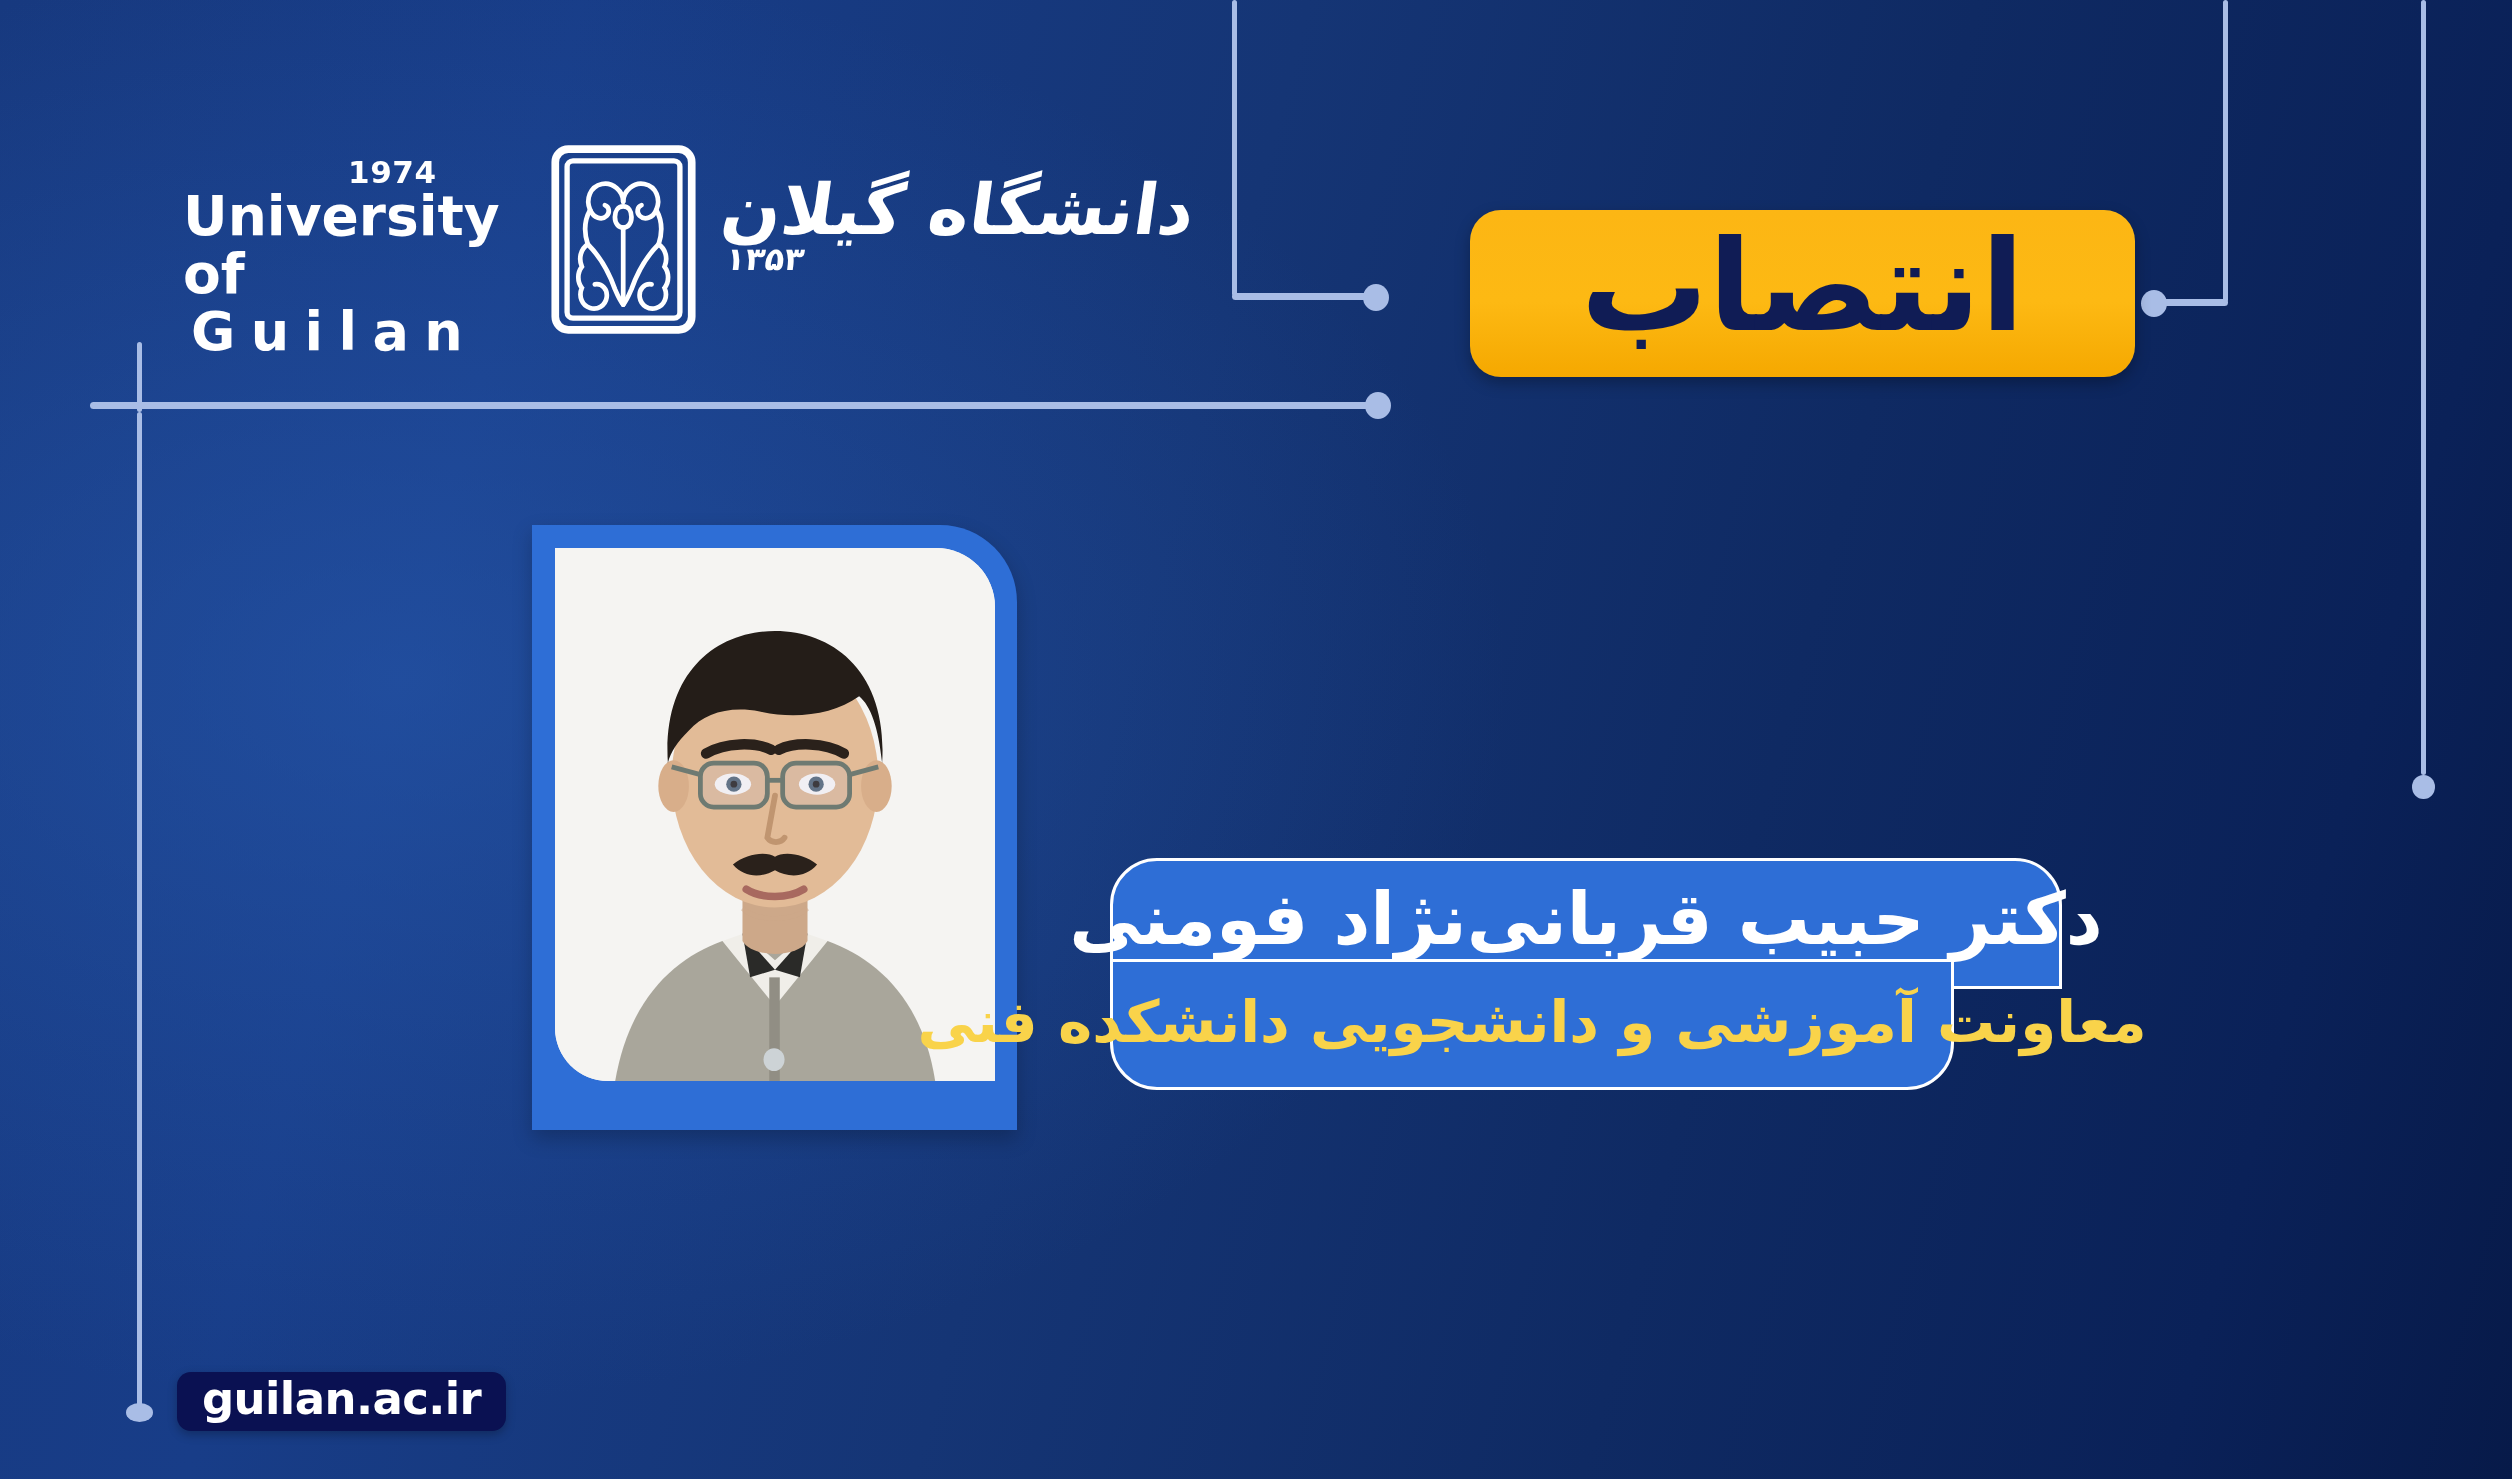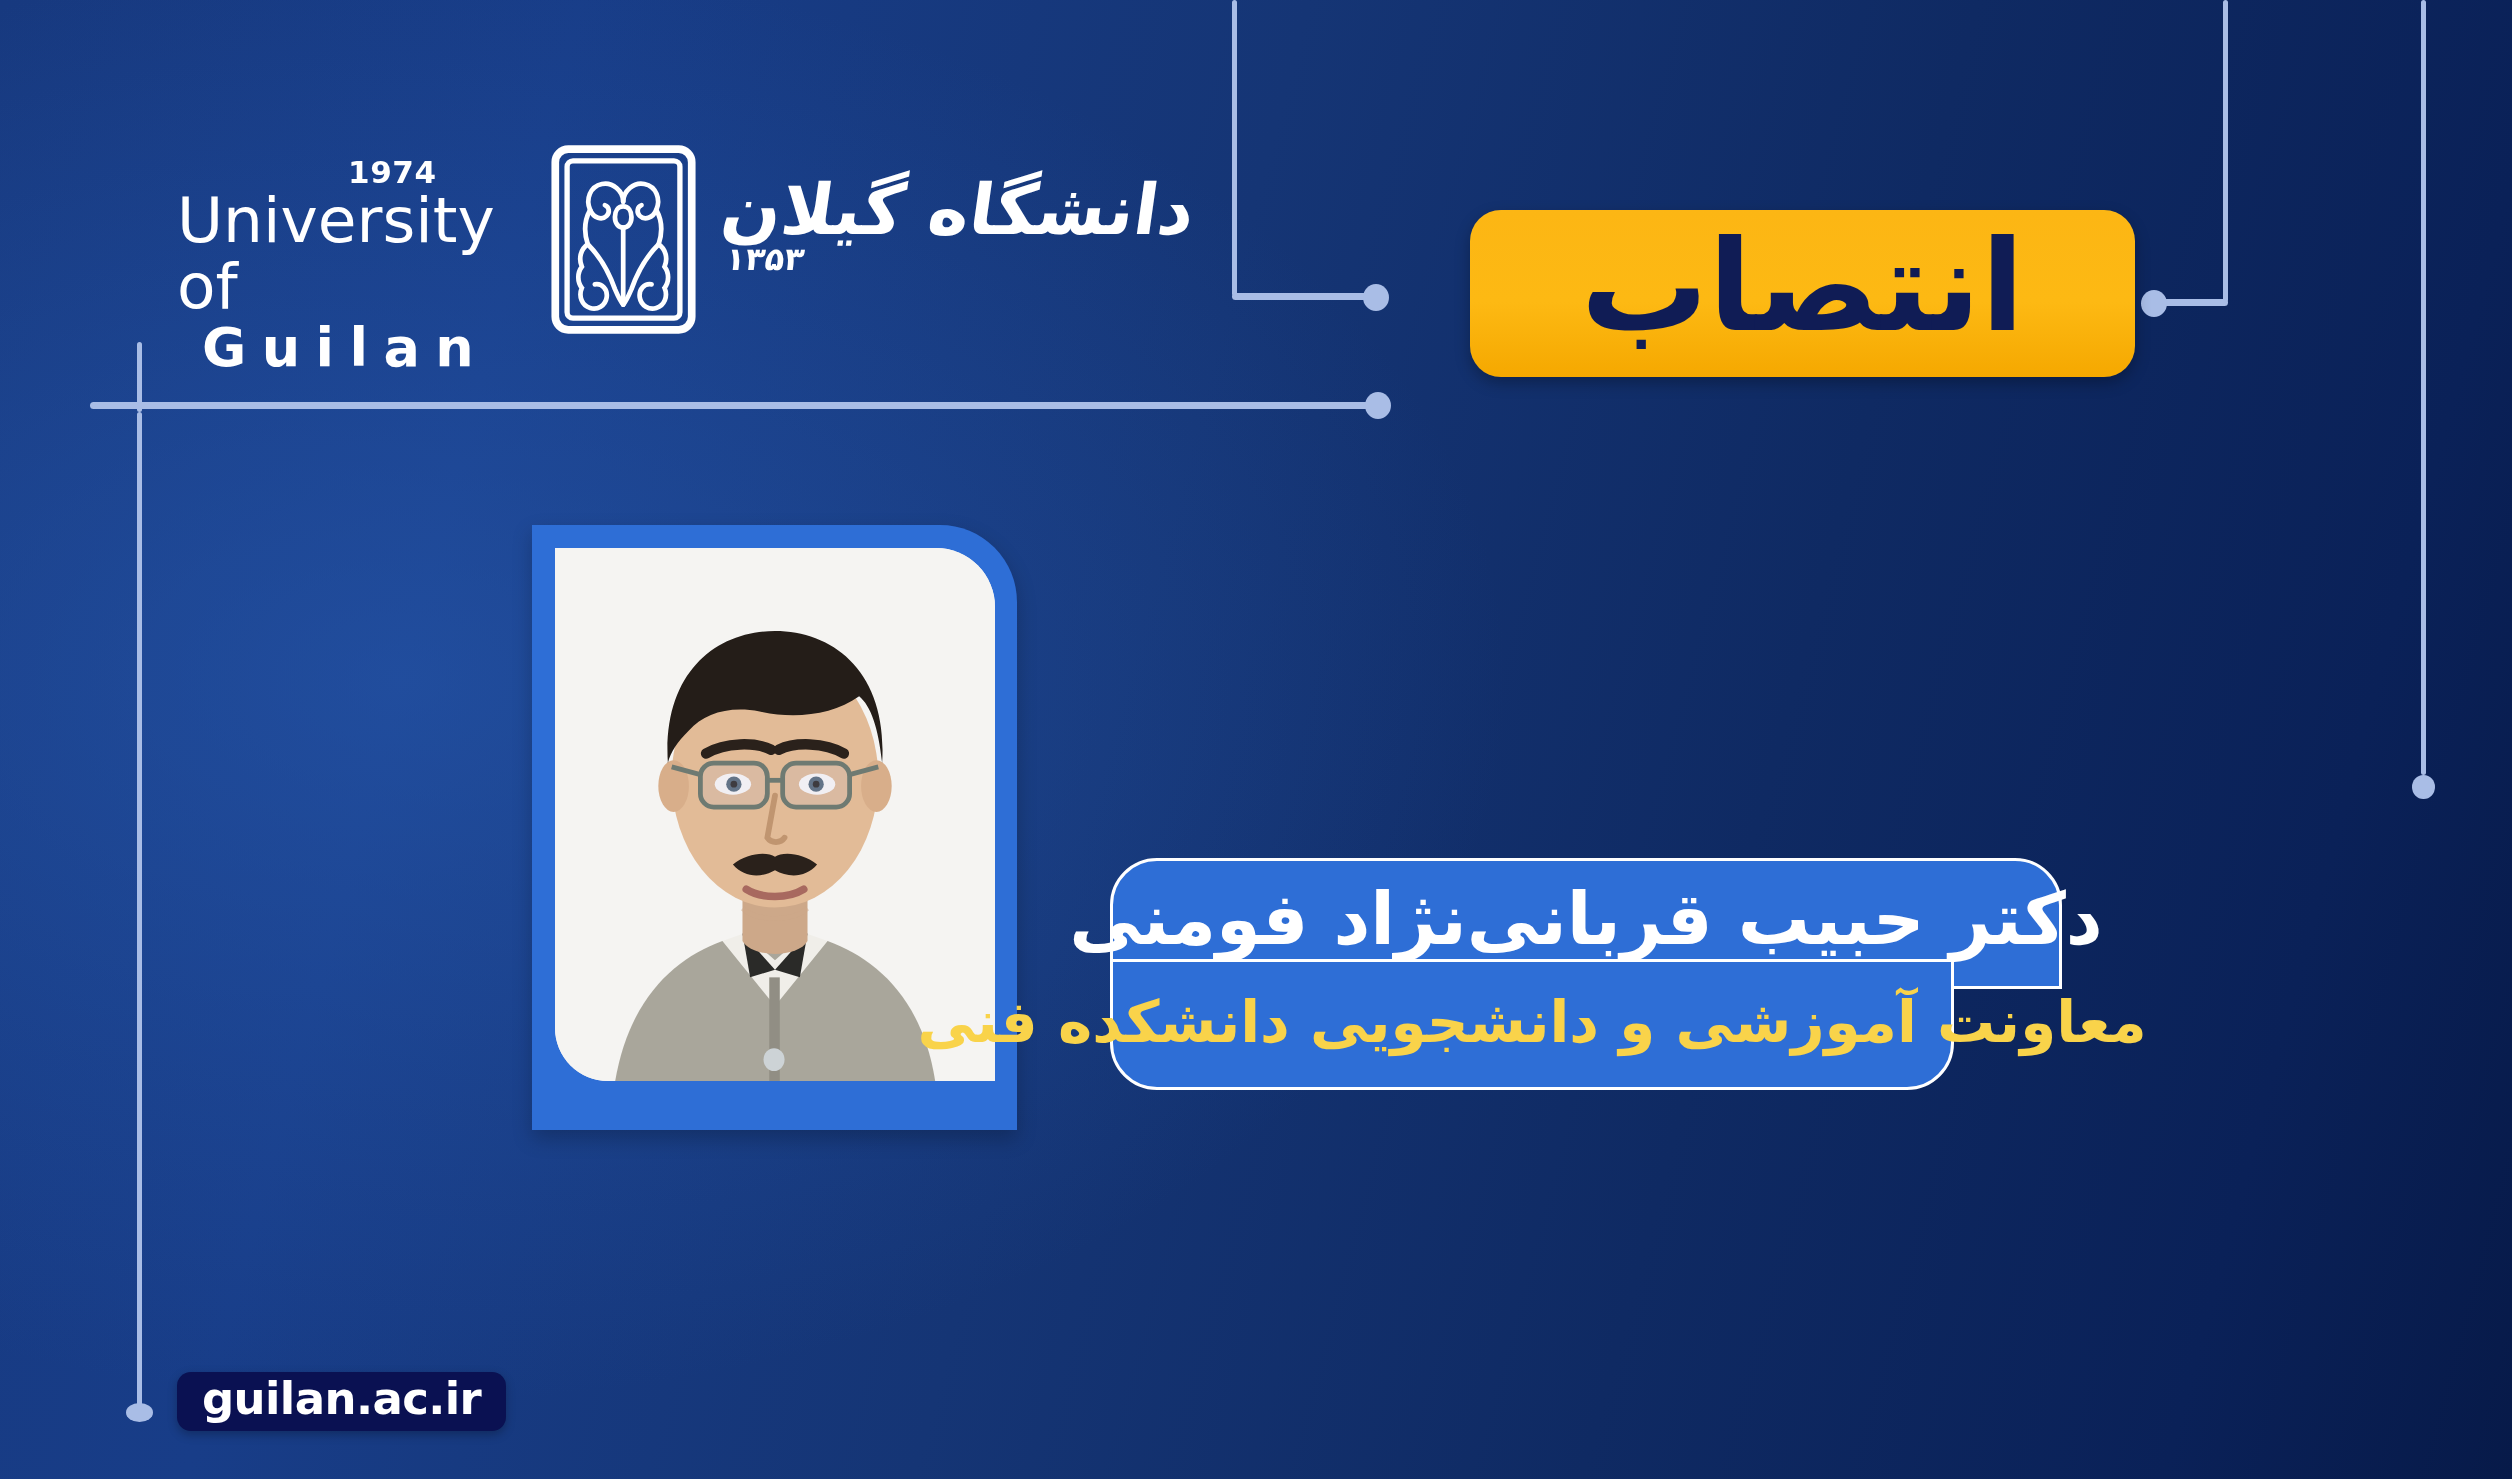--- a/index.html
+++ b/index.html
@@ -54,31 +54,31 @@
     direction: ltr;
   }
   #logo-year-en {
     font-size: 31px;
     font-weight: bold;
     letter-spacing: 0.6px;
     margin-left: 176px;
     line-height: 1;
   }
   #logo-univ-en {
-    font-size: 63px;
-    font-weight: 400;
+    font-size: 55px;
+    font-weight: 700;
     line-height: 1.05;
-    margin-left: 5px;
+    margin-left: 11px;
   }
   #logo-guilan-en {
     font-size: 54px;
     font-weight: bold;
     letter-spacing: 15.4px;
     line-height: 1.05;
-    margin-left: 30px;
+    margin-left: 19px;
   }
   #logo-emblem {
     position: absolute;
     left: 379px;
     top: -6px;
   }
   #logo-fa {
     position: absolute;
     left: 550px;
     top: 7px;

